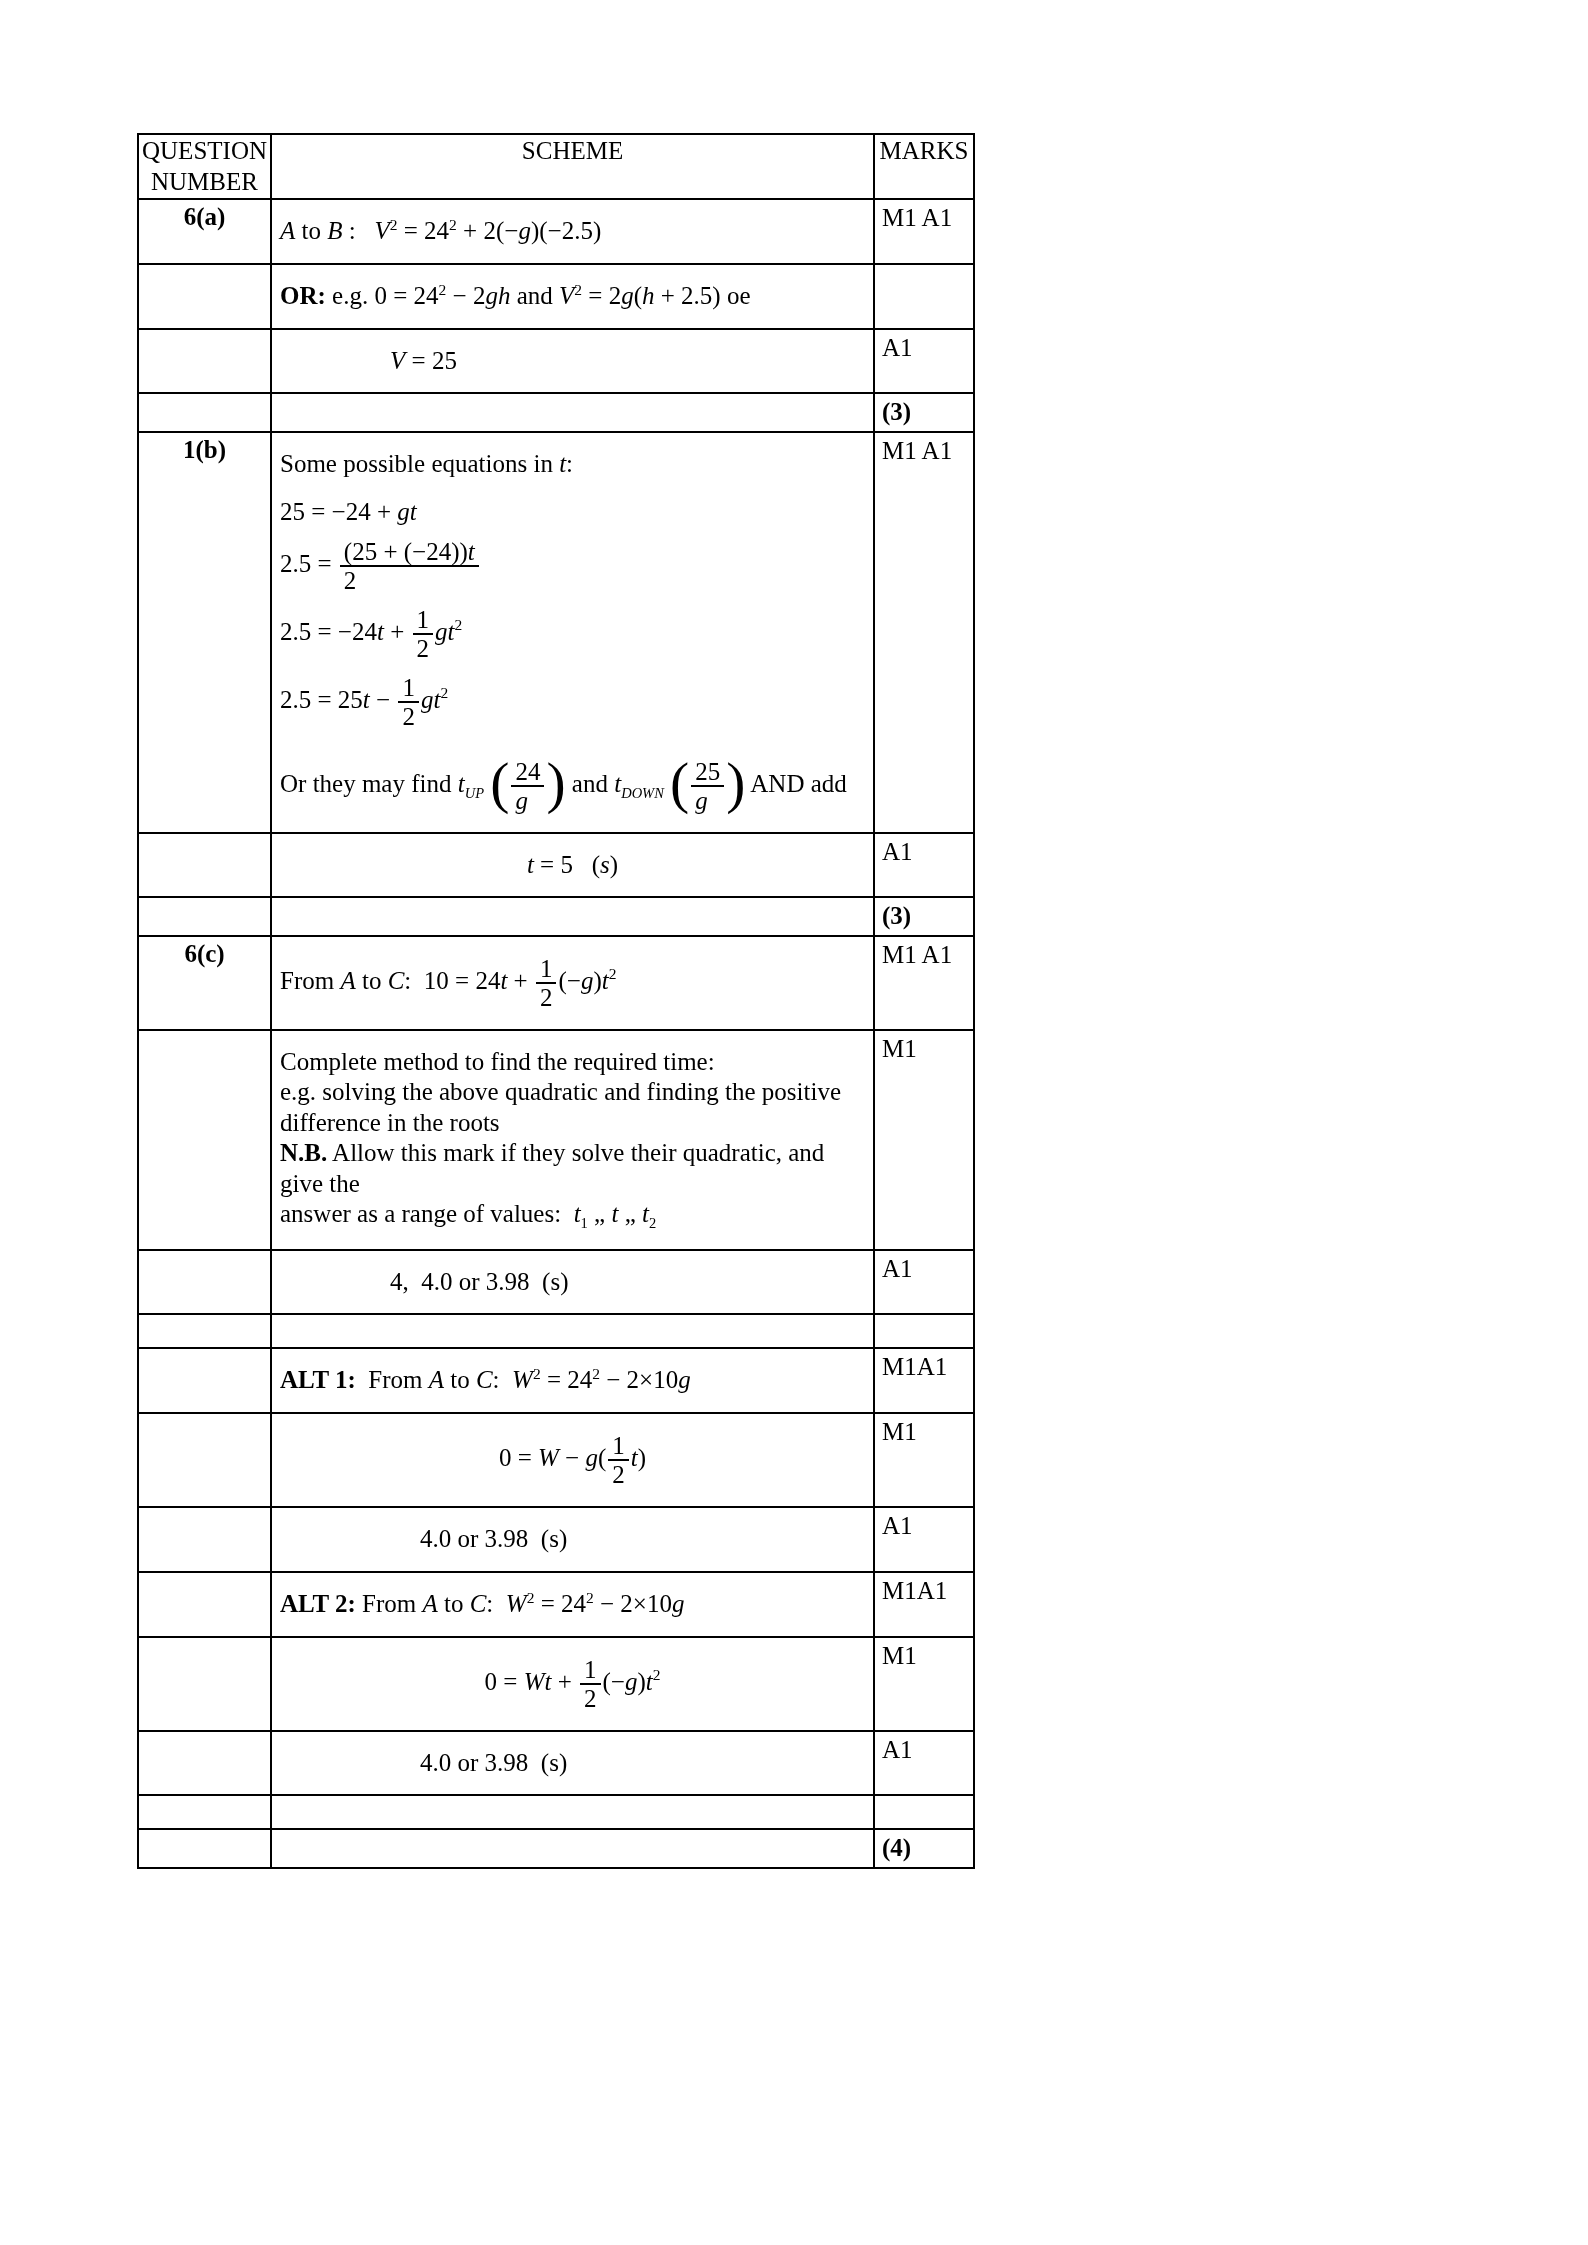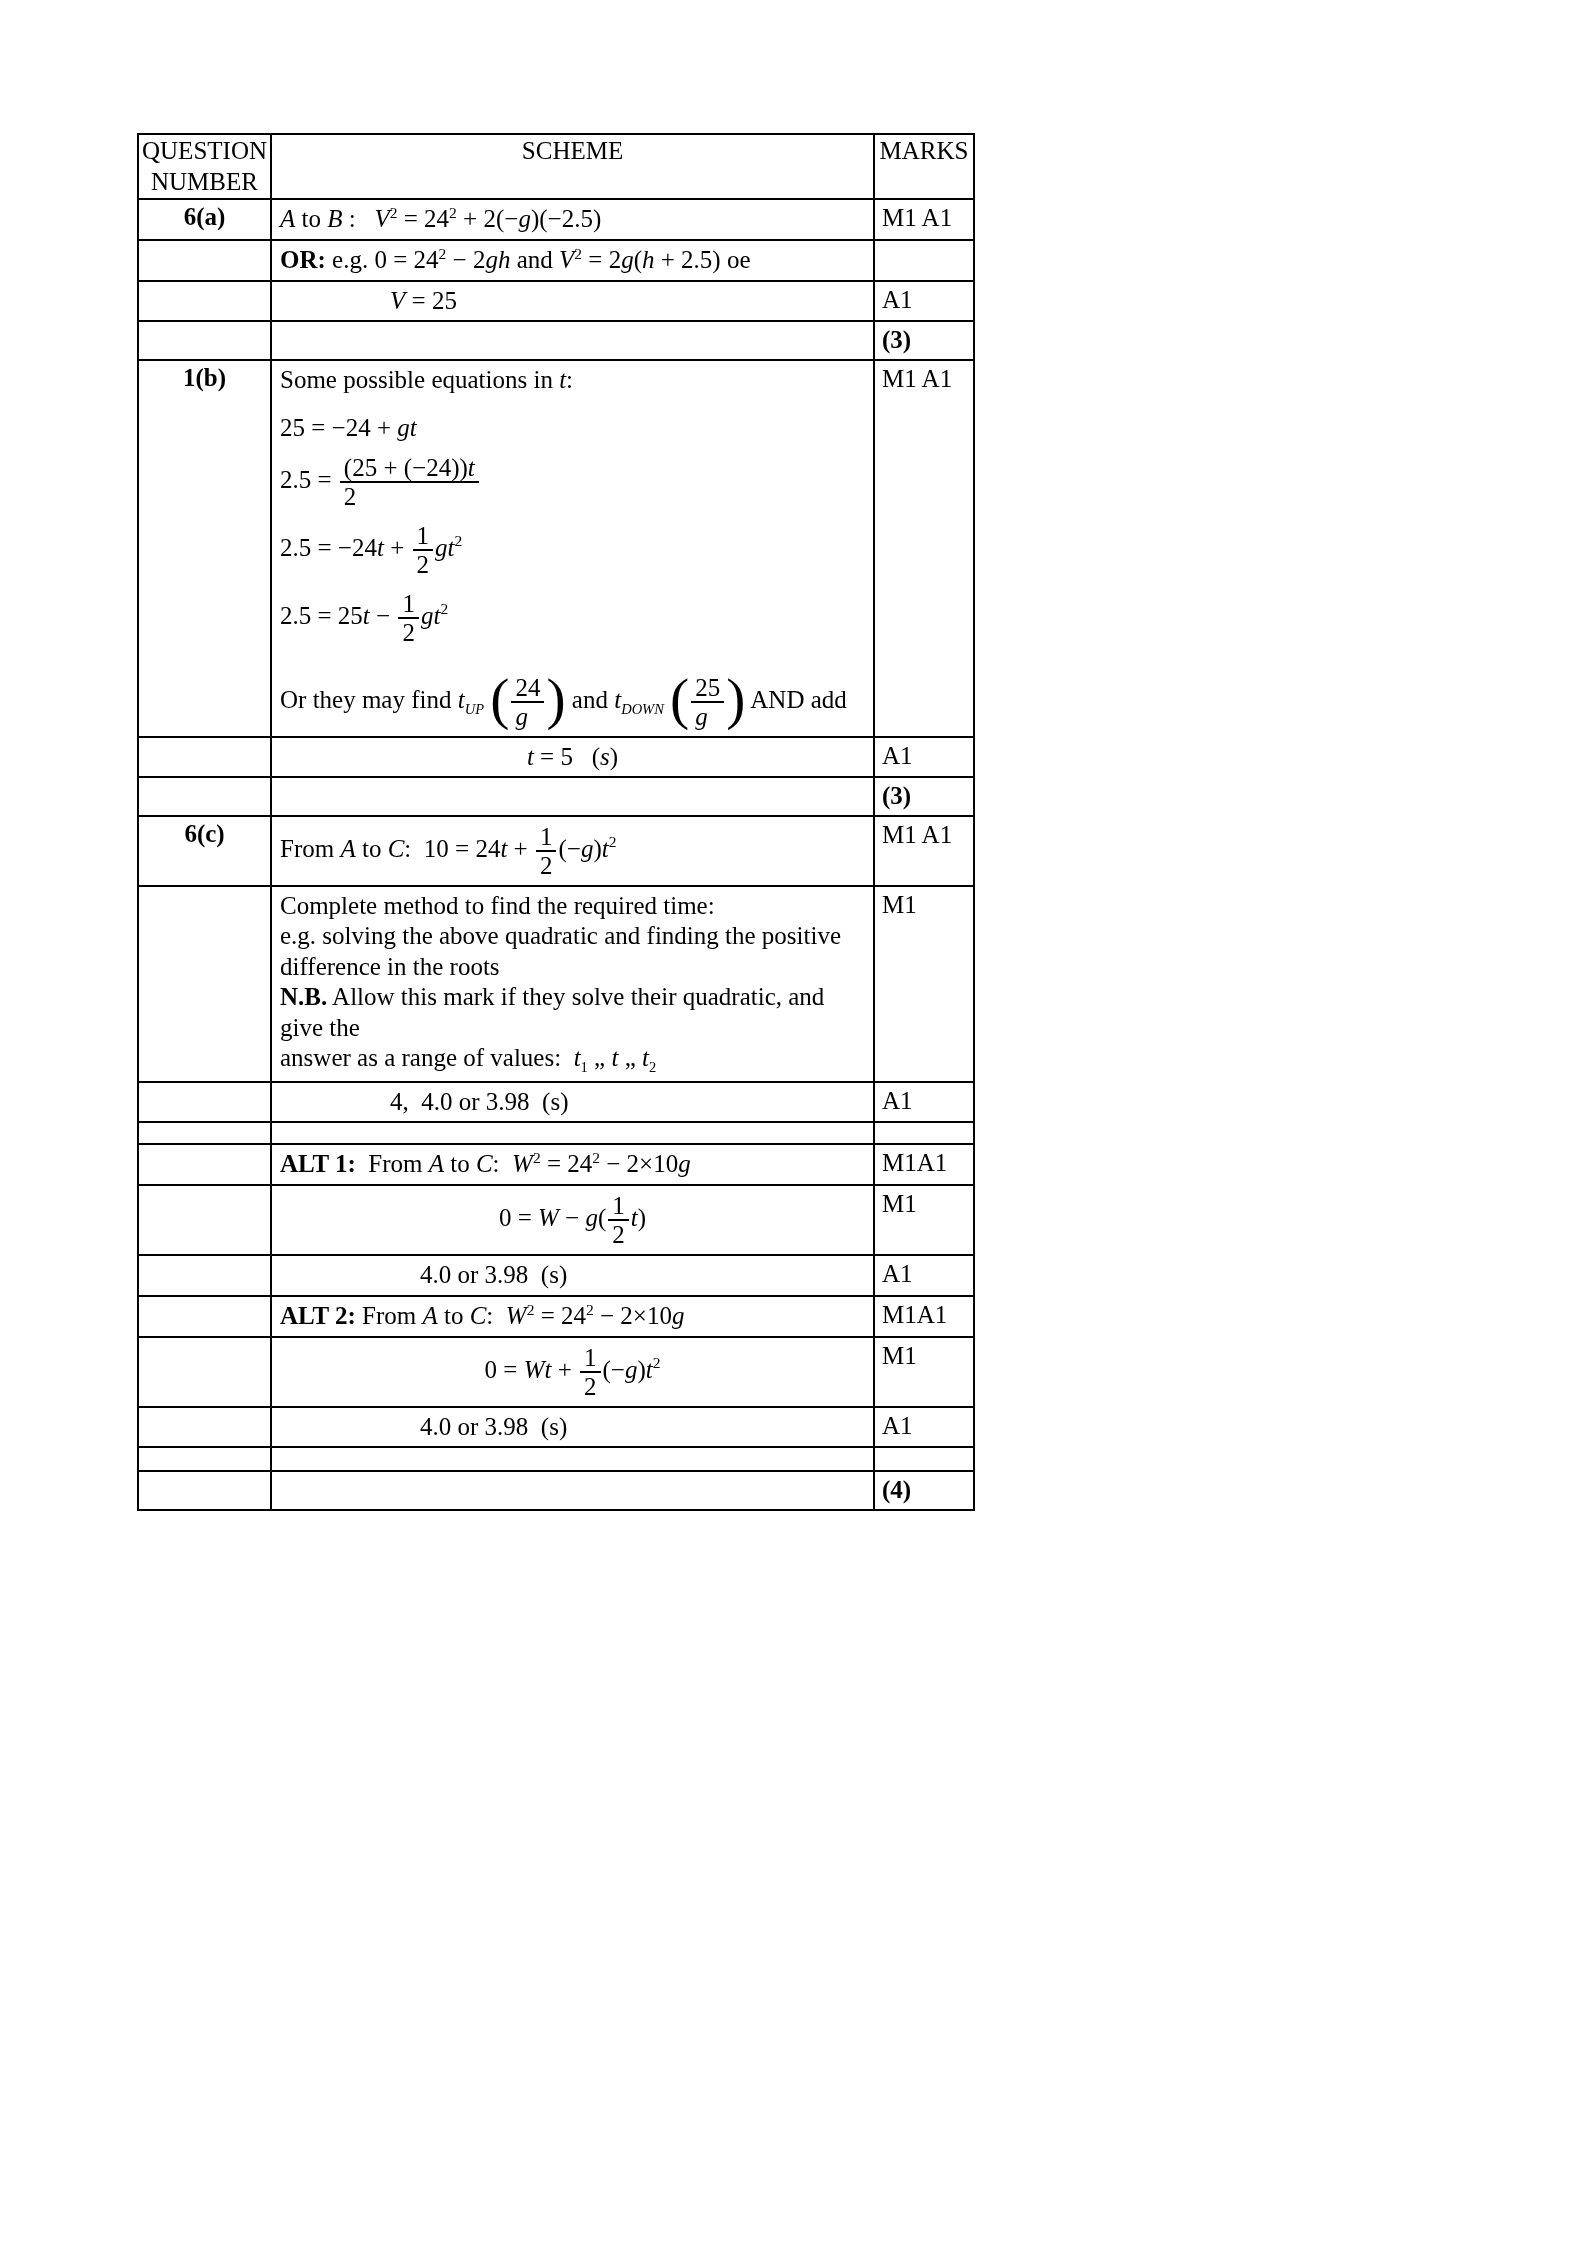--- a/index.html
+++ b/index.html
@@ -19,21 +19,21 @@
   col.c3 { width: 100px; }
   th, td {
     border: 2px solid #000;
     vertical-align: top;
     font-size: 25px;
     line-height: 1.22;
     font-weight: normal;
   }
   th { text-align: center; white-space: pre-line; padding: 1px 0; }
   .qcell { text-align: center; font-weight: bold; padding-top: 2px; }
-  .scell { padding: 4px 8px; }
+  .scell { padding: 16px 8px; }
   .mcell { padding: 3px 7px; margin-top: 22px; }
   .bold { font-weight: bold; }
   .c { text-align: center; }
   sup { font-size: 62%; }
   sub { font-size: 58%; text-align: right; }
   sub.it { font-style: italic; }
   .frac {
     display: inline-block;
     vertical-align: middle;
     text-align: left;

